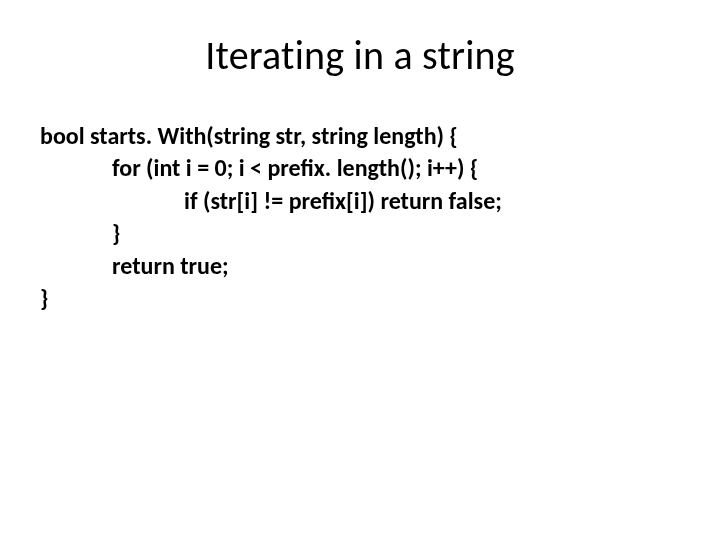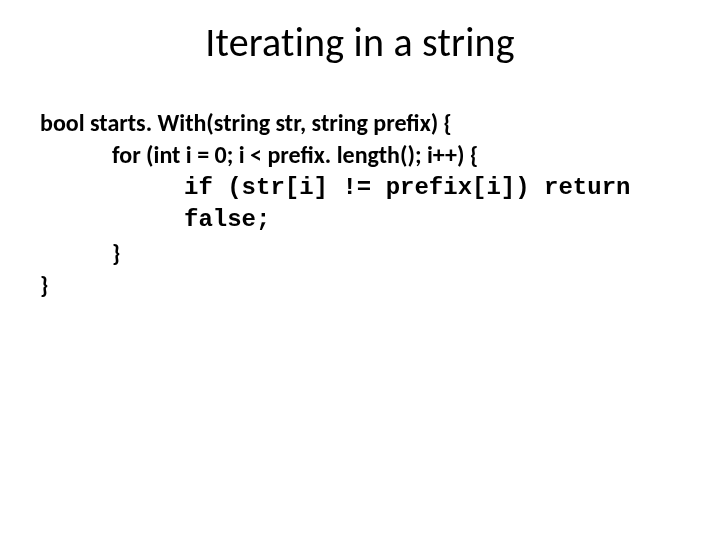--- a/index.html
+++ b/index.html
@@ -15,38 +15,39 @@
   .slide {
     width: 720px;
     height: 540px;
     position: relative;
     box-sizing: border-box;
   }
   .title {
     text-align: center;
     font-size: 40px;
     font-weight: 400;
-    padding-top: 18px;
+    padding-top: 31px;
     padding-bottom: 10px;
     letter-spacing: 0.2px;
   }
   .body {
     padding: 30px 40px 0 40px;
     font-size: 24px;
     font-weight: 700;
     line-height: 1.35;
   }
   .indent-1 { padding-left: 72px; }
-  .indent-2 { padding-left: 144px; font-family: Liberation Mono, monospace; }
+  .indent-2 { padding-left: 144px; }
 </style>
 </head>
 <body>
 
 <div class="slide">
   <div class="title">Iterating in a string</div>
   <div class="body">
-    <div>bool starts. With(string str, string prefix) {</div>
+    <div>bool starts. With(string str, string length) {</div>
     <div class="indent-1">for (int i = 0; i &lt; prefix. length(); i++) {</div>
     <div class="indent-2">if (str[i] != prefix[i]) return false;</div>
     <div class="indent-1">}</div>
+    <div class="indent-1">return true;</div>
     <div>}</div>
   </div>
 </div>
 
 </body></html>

